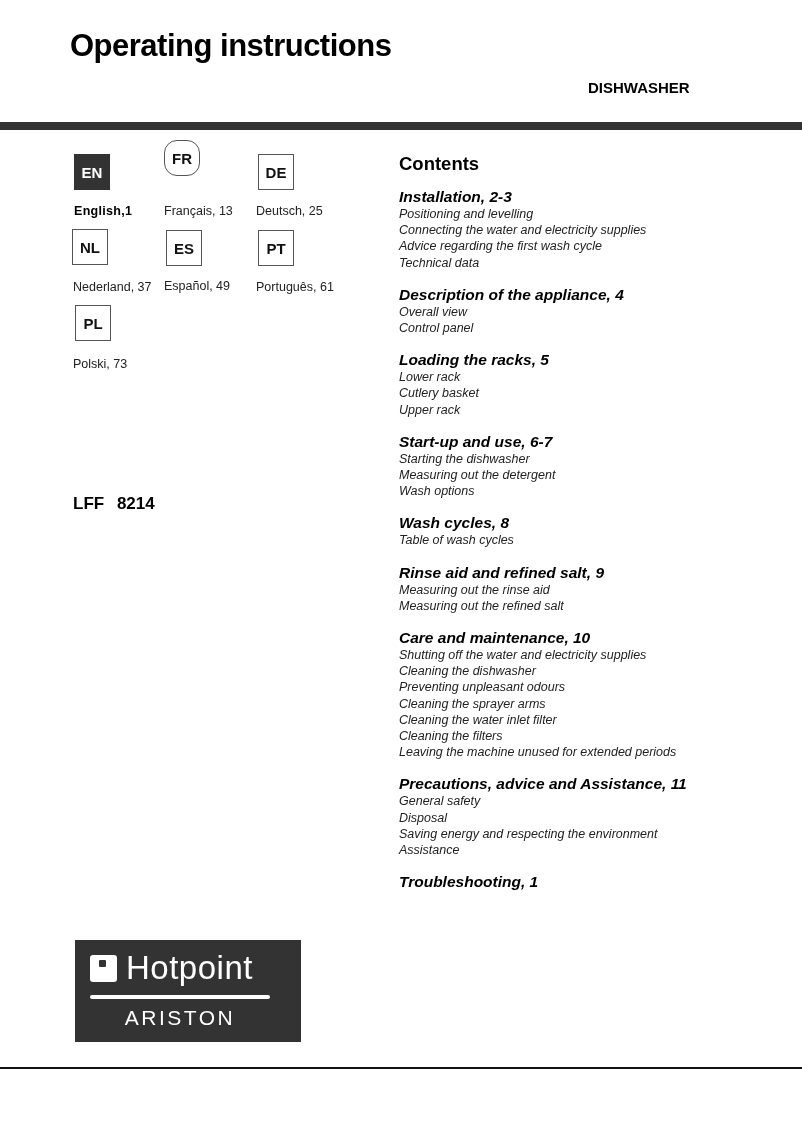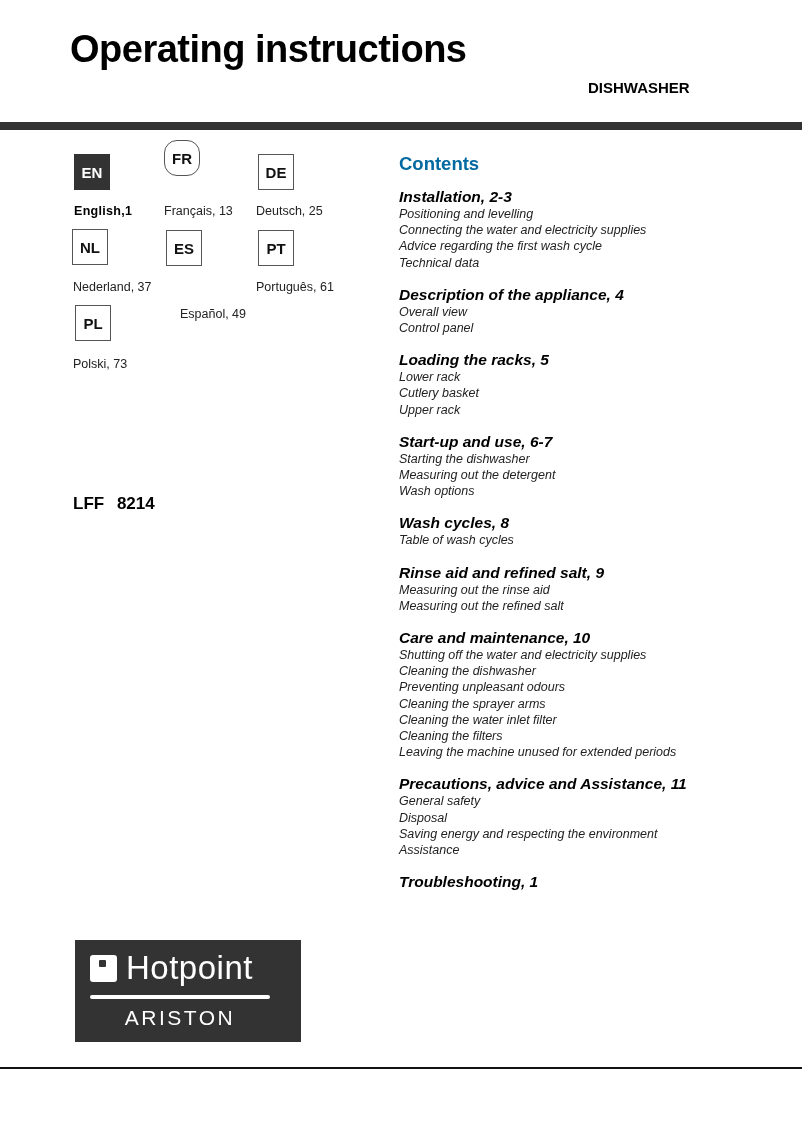--- a/index.html
+++ b/index.html
@@ -2,21 +2,21 @@
 <html><head>
   <meta charset="utf-8">
   <style>
     html, body { margin: 0; padding: 0; background: #ffffff; }
     body {
       width: 802px; height: 1134px; position: relative; overflow: hidden;
       font-family: "Liberation Sans", sans-serif; color: #111;
     }
     .title {
       position: absolute; left: 70px; top: 28px;
-      font-size: 38px; font-weight: bold; letter-spacing: -0.5px; color: #000;
+      font-size: 31px; font-weight: bold; letter-spacing: -0.5px; color: #000;
       margin: 0;
       text-align: right;
     }
     .subtitle {
       position: absolute; left: 588px; top: 79px;
       font-size: 15px; font-weight: bold; color: #000;
     }
     .top-bar {
       position: absolute; left: 0; top: 122px; width: 802px; height: 8px;
       background: #333333;
@@ -34,21 +34,21 @@
     }
     .lang-label.active { font-weight: bold; color: #000; letter-spacing: 0.3px; }
     .model {
       position: absolute; left: 73px; top: 494px;
       font-size: 17px; font-weight: bold; color: #000; word-spacing: 8px;
     }
     .contents {
       position: absolute; left: 399px; top: 153px; width: 380px;
     }
     .contents h2 {
-      margin: 0 0 12px 0; font-size: 18.5px; font-weight: bold; color: #0369a1;
+      margin: 0 0 12px 0; font-size: 18.5px; font-weight: bold; color: #000000;
     }
     .section { margin-bottom: 14px; font-style: italic; }
     .section-title {
       font-size: 15.5px; font-weight: bold; color: #000; line-height: 19px;
     }
     .section-item {
       font-size: 12.5px; color: #222; line-height: 16.2px;
     }
     .logo {
       position: absolute; left: 75px; top: 940px; width: 210px; height: 102px;
@@ -103,21 +103,21 @@
   <div class="lang-label" style="left:256px; top:204px;">Deutsch,  25</div>
 
   <div class="lang-box" style="left:72px; top:229px;">
       <span>NL</span>
     </div>
   <div class="lang-label" style="left:73px; top:280px;">Nederland, 37</div>
 
   <div class="lang-box" style="left:166px; top:230px;">
       <span>ES</span>
     </div>
-  <div class="lang-label" style="left:180px; top:279px;margin-top:28px;">Español,  49</div>
+  <div class="lang-label" style="left:164px; top:279px;">Español,  49</div>
 
   <div class="lang-box" style="left:258px; top:230px;">
       <span>PT</span>
     </div>
   <div class="lang-label" style="left:256px; top:280px;">Português,  61</div>
 
   <div class="lang-box" style="left:75px; top:305px;">
       <span>PL</span>
     </div>
   <div class="lang-label" style="left:73px; top:357px;">Polski,  73</div>

